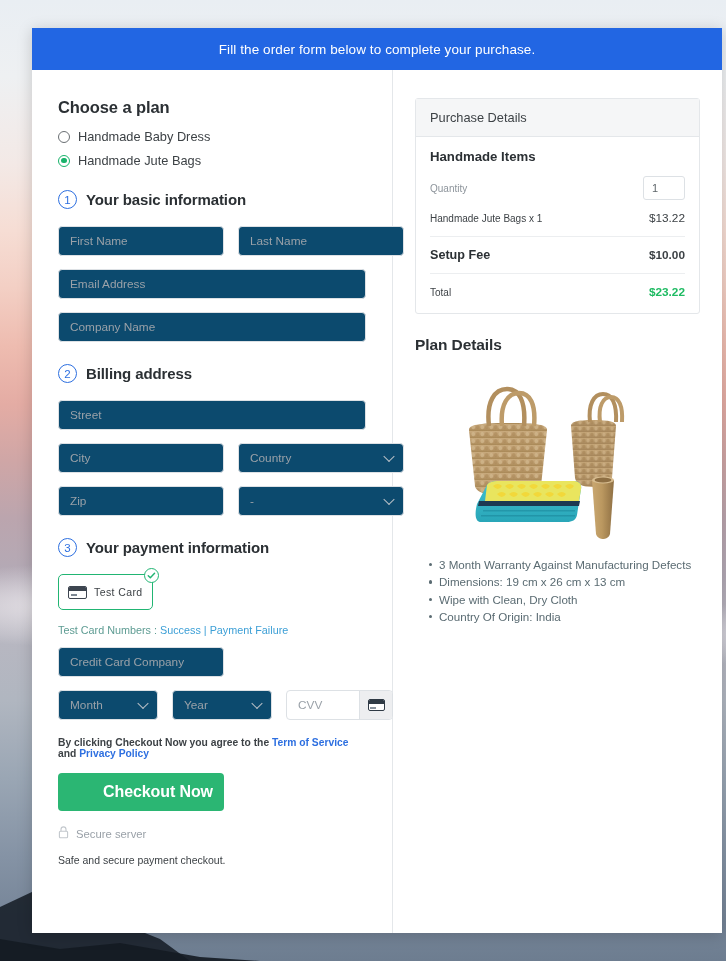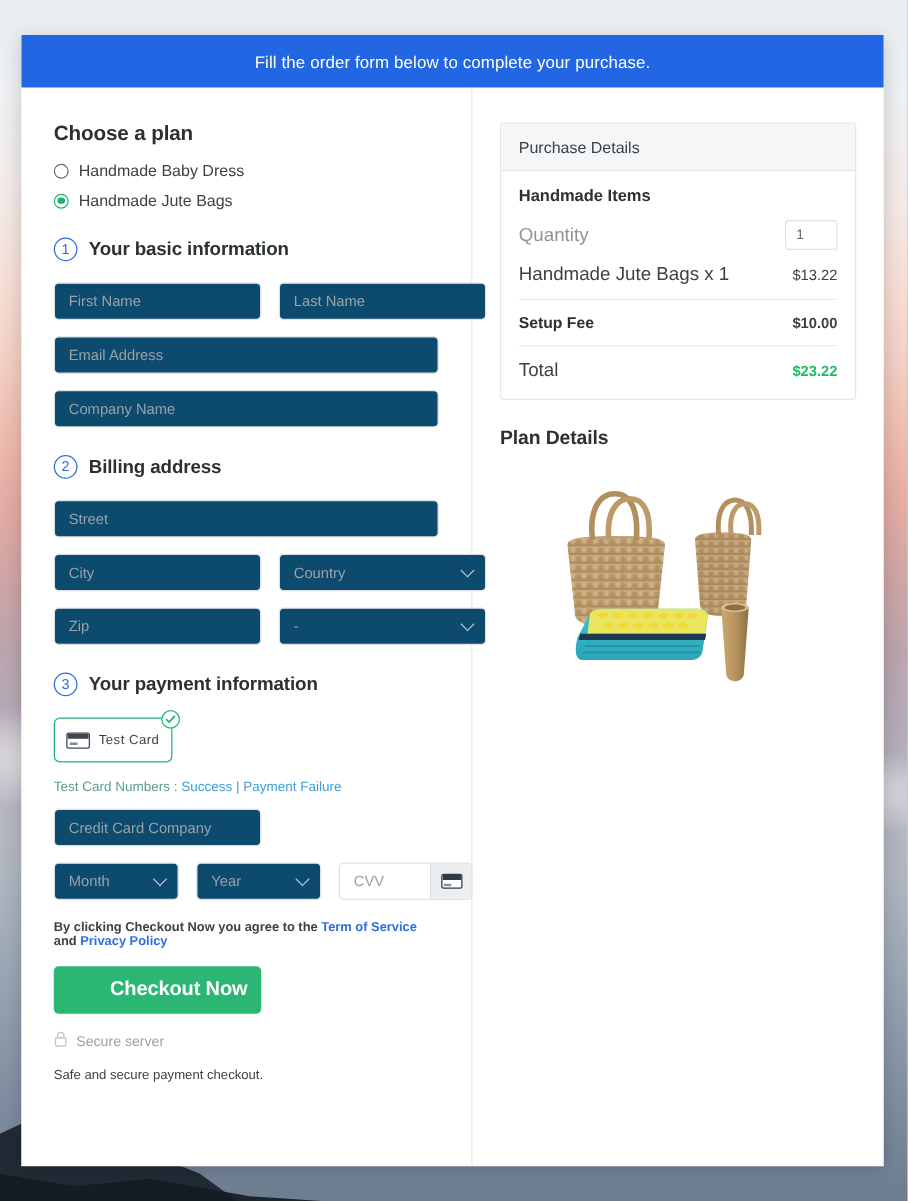--- a/index.html
+++ b/index.html
@@ -52,21 +52,21 @@
     position: absolute;
     left: 0; right: 0; bottom: 0;
     height: 150px;
     background: transparent;
   }
   #bg-ridge svg { display: block; width: 100%; height: 100%; }
 
   
   #checkout-card {
     position: absolute;
-    left: 17px;
+    left: 32px;
     top: 28px;
     width: 690px;
     height: 905px;
     background: #ffffff;
     box-shadow: 0 2px 14px rgba(0,0,0,.18);
     overflow: hidden;
   }
 
   #banner {
     height: 42px;
@@ -347,21 +347,21 @@
     font-weight: bold;
     color: #2b3034;
     margin-bottom: 12px;
   }
   .pd-row {
     display: flex;
     align-items: center;
     justify-content: space-between;
     margin-bottom: 11px;
   }
-  .pd-label { font-size: 15px; color: #8d949b; }
+  .pd-label { font-size: 10px; color: #8d949b; }
   .pd-label.dark { color: #3d4246; }
   .pd-label.bold { font-weight: bold; color: #2b3034; font-size: 12.6px; }
   .pd-val { font-size: 11.8px; color: #3d4246; }
   .pd-val.bold { font-weight: bold; }
   .pd-val.green { color: #1fbb63; font-weight: bold; }
   .qty-box {
     width: 42px; height: 24px;
     border: 1px solid #dde1e5;
     border-radius: 3px;
     display: flex; align-items: center;
@@ -649,16 +649,22 @@
             <path d="M104,126 q5,-4 9,0 q-4,6 -9,0Z"></path>
           </g>
           <path d="M26,133 L127,133 L126,138 L25,138 Z" fill="#1d3a52"></path>
           <g opacity=".35" fill="#0e6f84">
             <path d="M30,142 h92 v1.6 h-92Z"></path>
             <path d="M28,147 h94 v1.6 h-94Z"></path>
           </g>
         </svg>
       </div>
 
+      <ul id="plan-bullets">
+        <li>3 Month Warranty Against Manufacturing Defects</li>
+        <li>Dimensions: 19 cm x 26 cm x 13 cm</li>
+        <li>Wipe with Clean, Dry Cloth</li>
+        <li>Country Of Origin: India</li>
+      </ul>
     </div>
 
   </div>
 </div>
 
 </body></html>

